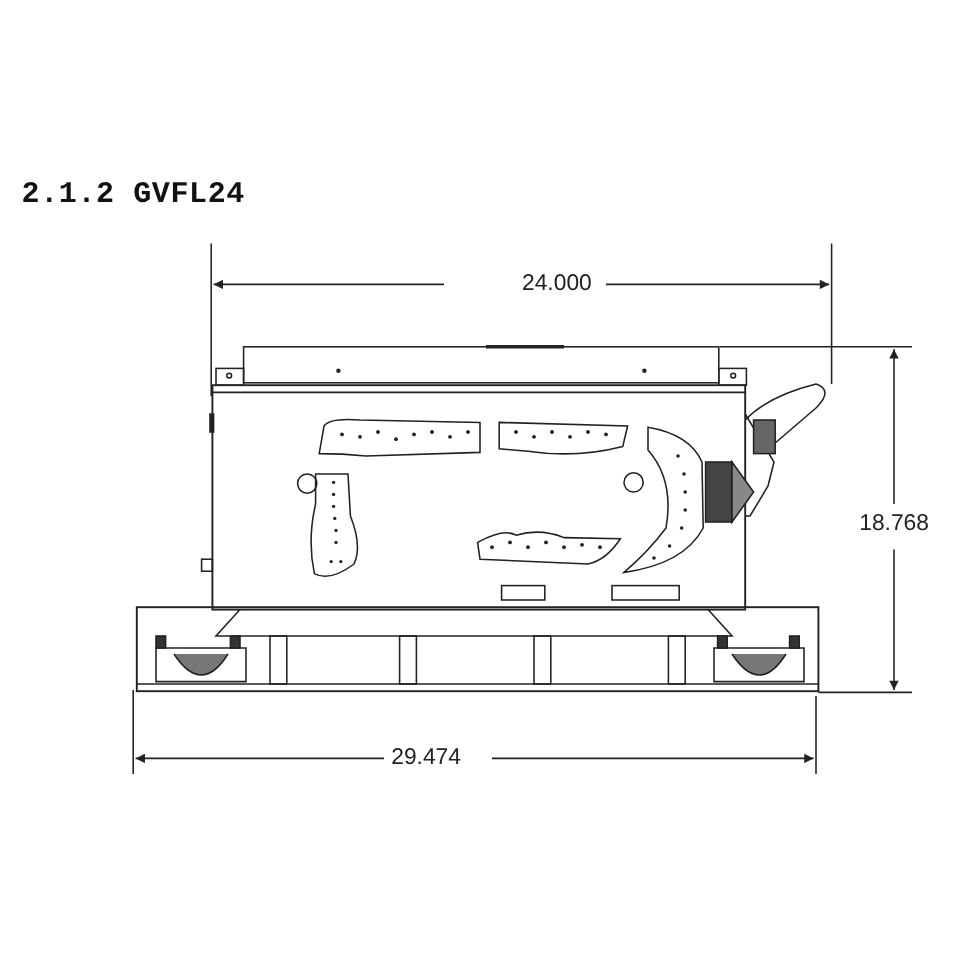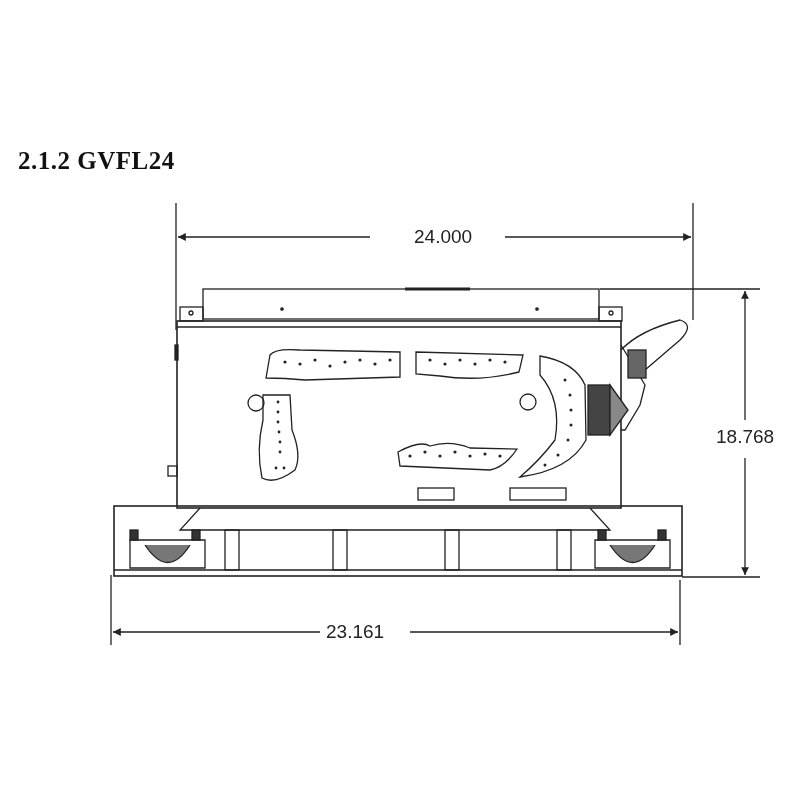--- a/index.html
+++ b/index.html
@@ -1,17 +1,17 @@
 <!DOCTYPE html>
 <html><head>
 <meta charset="utf-8">
 <style>
   html, body { margin:0; padding:0; background:#ffffff; }
   body { width:800px; height:800px; position:relative; overflow:hidden; font-family:"Liberation Sans", sans-serif; }
-  .title { position:absolute; left:18px; top:147px; font-family:Liberation Serif, serif; font-weight:bold; font-size:25px; color:#111; letter-spacing:0.5px; }
+  .title { position:absolute; left:18px; top:147px; font-family:Liberation Mono, monospace; font-weight:bold; font-size:25px; color:#111; letter-spacing:0.5px; }
   .dim { position:absolute; font-family:"Liberation Sans", sans-serif; font-size:19px; color:#222; background:#fff; padding:0 4px; }
   svg { position:absolute; left:0; top:0; }
 </style>
 </head>
 <body>
 
 <div class="title">2.1.2 GVFL24</div>
 
 <svg width="800" height="800" viewBox="0 0 800 800">
   <defs>
@@ -130,15 +130,15 @@
       <path d="M595,540 L670,540 L670,568 L595,568 Z"></path>
       <path d="M610,545 Q633,580 655,545" fill="#777"></path>
       <rect x="130" y="530" width="8" height="10" fill="#333"></rect>
         <rect x="192" y="530" width="8" height="10" fill="#333"></rect>
       <rect x="598" y="530" width="8" height="10" fill="#333"></rect>
         <rect x="658" y="530" width="8" height="10" fill="#333"></rect>
     </g>
   </g>
 </svg>
 
-<div class="dim" style="left:410px; top:226px;">24.000</div>
+<div class="dim" style="left:431px; top:226px;">24.000</div>
 <div class="dim" style="left:712px; top:426px;">18.768</div>
-<div class="dim" style="left:322px; top:621px;">23.161</div>
+<div class="dim" style="left:322px; top:621px;">29.474</div>
 
 </body></html>

